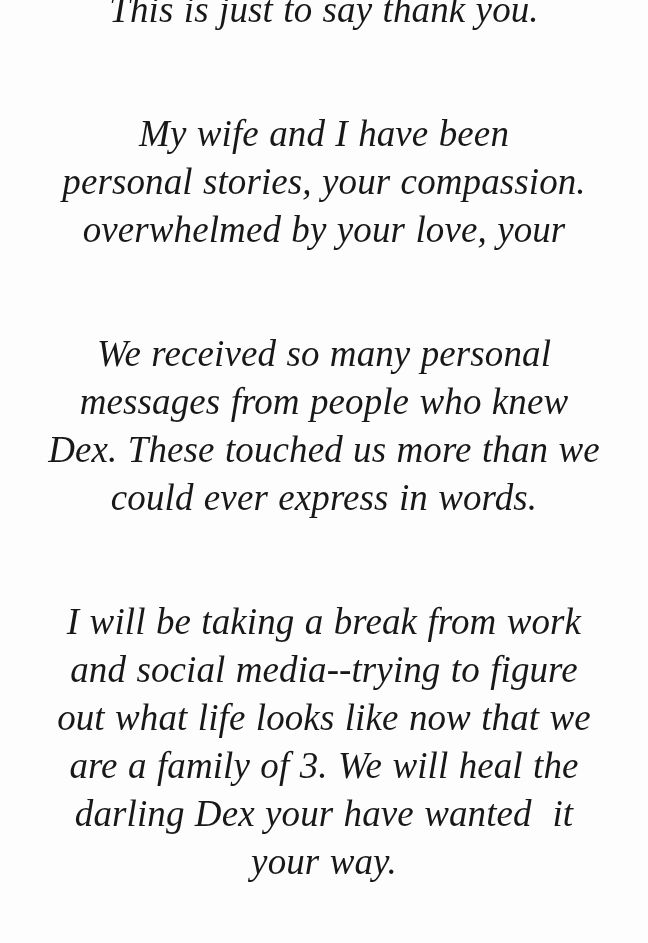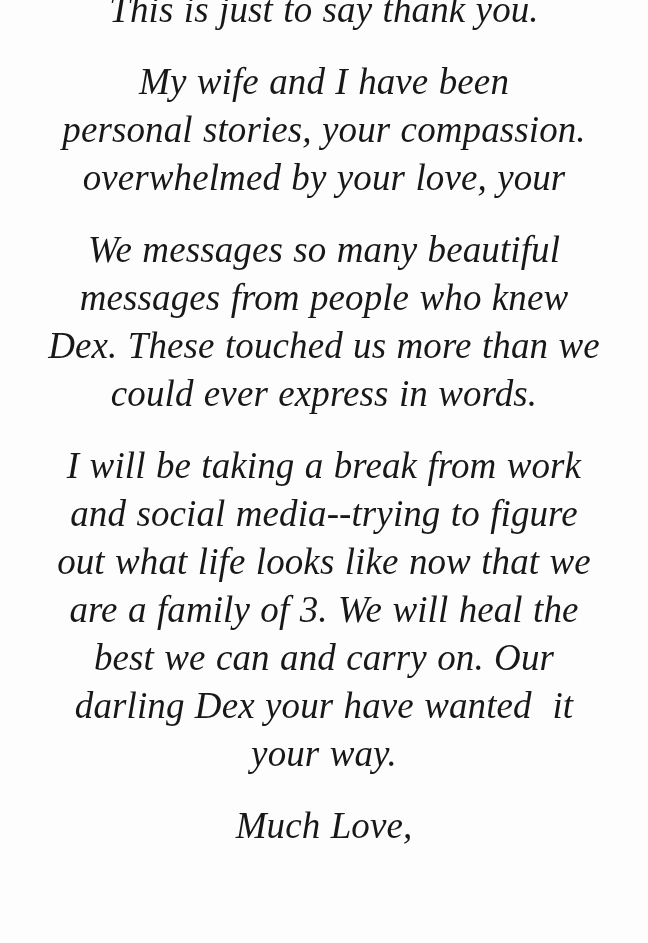--- a/index.html
+++ b/index.html
@@ -31,21 +31,21 @@
     letter-spacing: 0.1px;
     word-spacing: 1px;
   }
 
   .para {
     margin: 0;
   }
 
   
   .para + .para {
-    margin-top: 24px;
+    margin-top: 76px;
   }
 
   .line {
     display: block;
     white-space: pre-wrap;
   }
 
   .signoff {
     margin-top: 52px;
   }
@@ -59,32 +59,31 @@
     <span class="line">This is just to say thank you.</span>
   </p>
 
   <p class="para">
     <span class="line">My wife and I have been</span>
     <span class="line">personal stories, your compassion.</span>
     <span class="line">overwhelmed by your love, your</span>
   </p>
 
   <p class="para">
-    <span class="line">We messages so many beautiful</span>
+    <span class="line">We received so many personal</span>
     <span class="line">messages from people who knew</span>
     <span class="line">Dex. These touched us more than we</span>
     <span class="line">could ever express in words.</span>
   </p>
 
   <p class="para">
     <span class="line">I will be taking a break from work</span>
     <span class="line">and social media--trying to figure</span>
     <span class="line">out what life looks like now that we</span>
     <span class="line">are a family of 3. We will heal the</span>
-    <span class="line">best we can and carry on. Our</span>
     <span class="line">darling Dex your have wanted  it</span>
     <span class="line">your way.</span>
   </p>
 
   <p class="para signoff">
     <span class="line">Much Love,</span>
 
   </p>
 
 </article>

